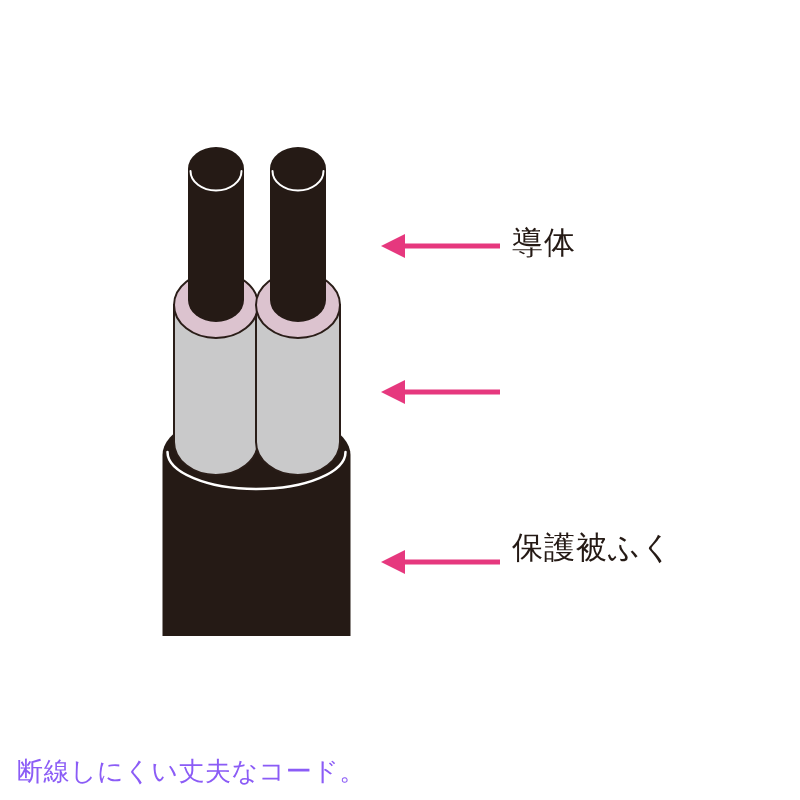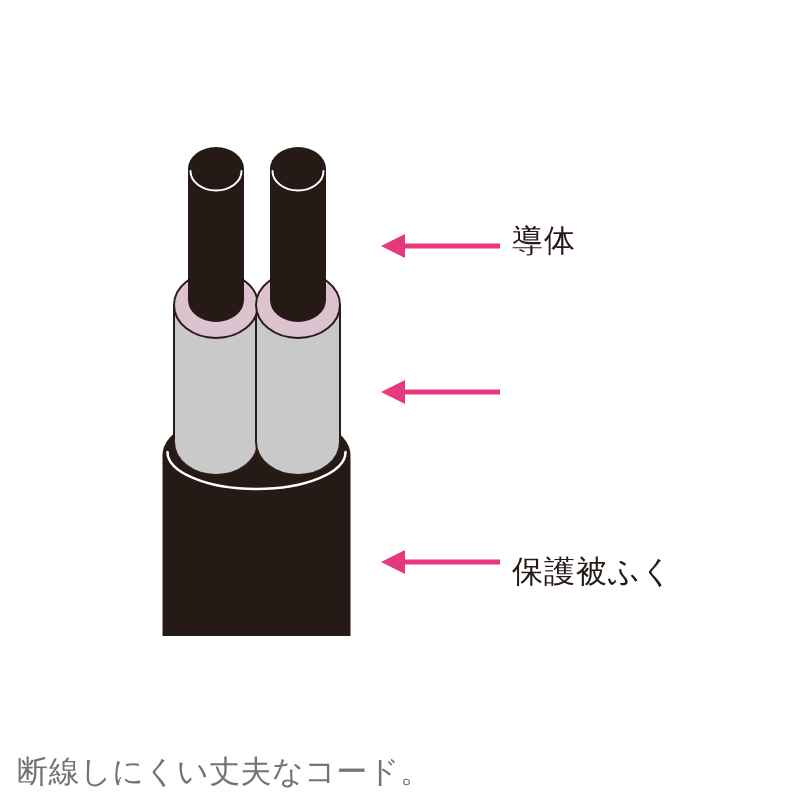--- a/index.html
+++ b/index.html
@@ -23,31 +23,30 @@
     top: 0;
   }
   .callout-label {
     position: absolute;
     left: 512px;
     color: #251a15;
     font-size: 31px;
     line-height: 31px;
     letter-spacing: 1px;
     white-space: nowrap;
-    font-family: Liberation Mono, monospace;
   }
   .label-conductor { top: 227px; }
   .label-insulation { top: 372px; }
-  .label-sheath { top: 558px; text-align: center; }
+  .label-sheath { top: 532px; text-align: center; }
   .caption {
     position: absolute;
     left: 17px;
     top: 754px;
-    color: #737373;
-    font-size: 31px;
+    color: #8b5cf6;
+    font-size: 26px;
     line-height: 34px;
     letter-spacing: 0.5px;
     white-space: nowrap;
   }
 </style>
 </head>
 <body>
 
 <div class="stage">
 

